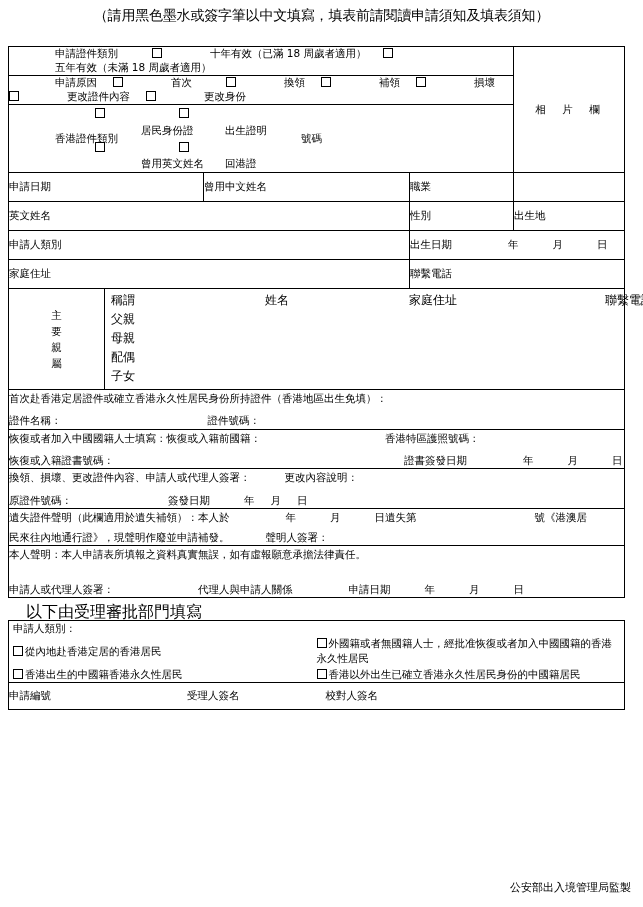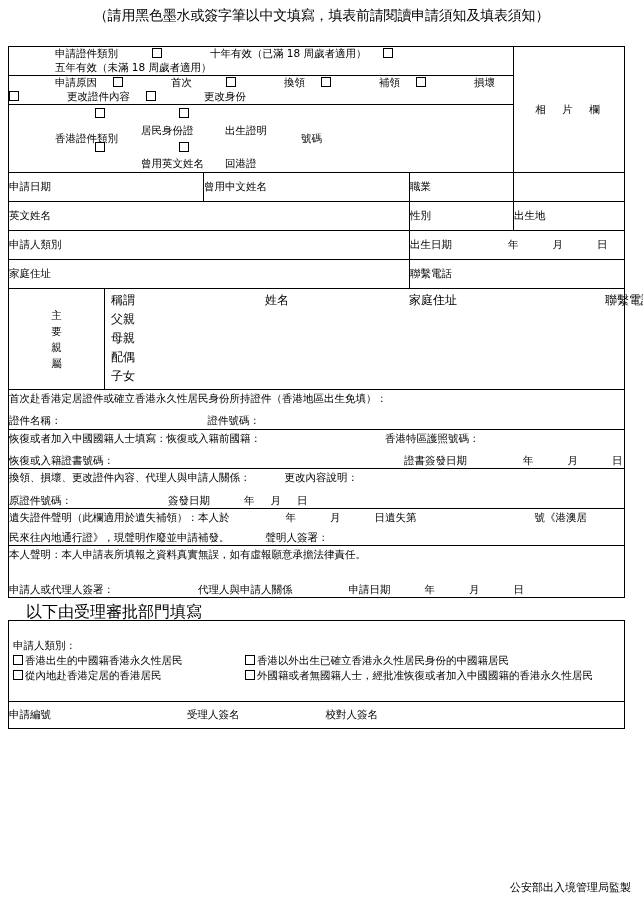--- a/index.html
+++ b/index.html
@@ -233,21 +233,21 @@
         </div>
         <div style="margin-top:6px">
           <span>恢復或入籍證書號碼：</span><span style="display:inline-block;width:290px"></span><span>證書簽發日期</span><span class="sp3"></span><span>年</span><span class="sp2"></span><span>月</span><span class="sp2"></span><span>日</span>
         </div>
       </td>
     </tr>
 
     <tr>
       <td colspan="6" class="sect-txt">
         <div>
-          <span>換領、損壞、更改證件內容、代理人與申請人關係：</span><span style="display:inline-block;width:34px"></span><span>更改內容說明：</span>
+          <span>換領、損壞、更改證件內容、申請人或代理人簽署：</span><span style="display:inline-block;width:34px"></span><span>更改內容說明：</span>
         </div>
         <div style="margin-top:6px">
           <span>原證件號碼：</span><span style="display:inline-block;width:96px"></span><span>簽發日期</span><span class="sp2"></span><span>年</span><span class="sp1"></span><span>月</span><span class="sp1"></span><span>日</span>
         </div>
       </td>
     </tr>
 
     <tr>
       <td colspan="6" class="sect-txt">
         <div>
@@ -273,40 +273,40 @@
   <div style="position:absolute;left:26px;top:602px;font-size:16px">以下由受理審批部門填寫</div>
 
   <table class="frm" id="lower-table">
     <colgroup>
         <col style="width:312px">
         <col style="width:304px">
       </colgroup>
 
     <tbody>
         <tr>
-      <td colspan="2" style="padding:17px 4px;line-height:1.45">
+      <td colspan="2" style="padding:0 4px;line-height:1.45">
         <div>申請人類別：</div>
         <table style="border-collapse:collapse;width:100%;table-layout:fixed">
           <tbody>
                 <tr>
+            <td style="border:none;padding:0">
+              <span class="cb"></span><span>從內地赴香港定居的香港居民</span>
+            </td>
+            <td style="border:none;padding:0">
+              <span class="cb"></span><span>外國籍或者無國籍人士，經批准恢復或者加入中國國籍的香港永久性居民</span>
+            </td>
+          </tr>
+          <tr>
             <td style="border:none;padding:0;width:232px">
               <span class="cb"></span><span>香港出生的中國籍香港永久性居民</span>
             </td>
             <td style="border:none;padding:0">
               <span class="cb"></span><span>香港以外出生已確立香港永久性居民身份的中國籍居民</span>
             </td>
           </tr>
-          <tr>
-            <td style="border:none;padding:0">
-              <span class="cb"></span><span>從內地赴香港定居的香港居民</span>
-            </td>
-            <td style="border:none;padding:0">
-              <span class="cb"></span><span>外國籍或者無國籍人士，經批准恢復或者加入中國國籍的香港永久性居民</span>
-            </td>
-          </tr>
         </tbody>
             </table>
       </td>
     </tr>
 
     <tr>
       <td colspan="2" class="pad" style="height:26px">
         <span>申請編號</span><span style="display:inline-block;width:136px"></span><span>受理人簽名</span><span style="display:inline-block;width:86px"></span><span>校對人簽名</span>
       </td>
     </tr>

